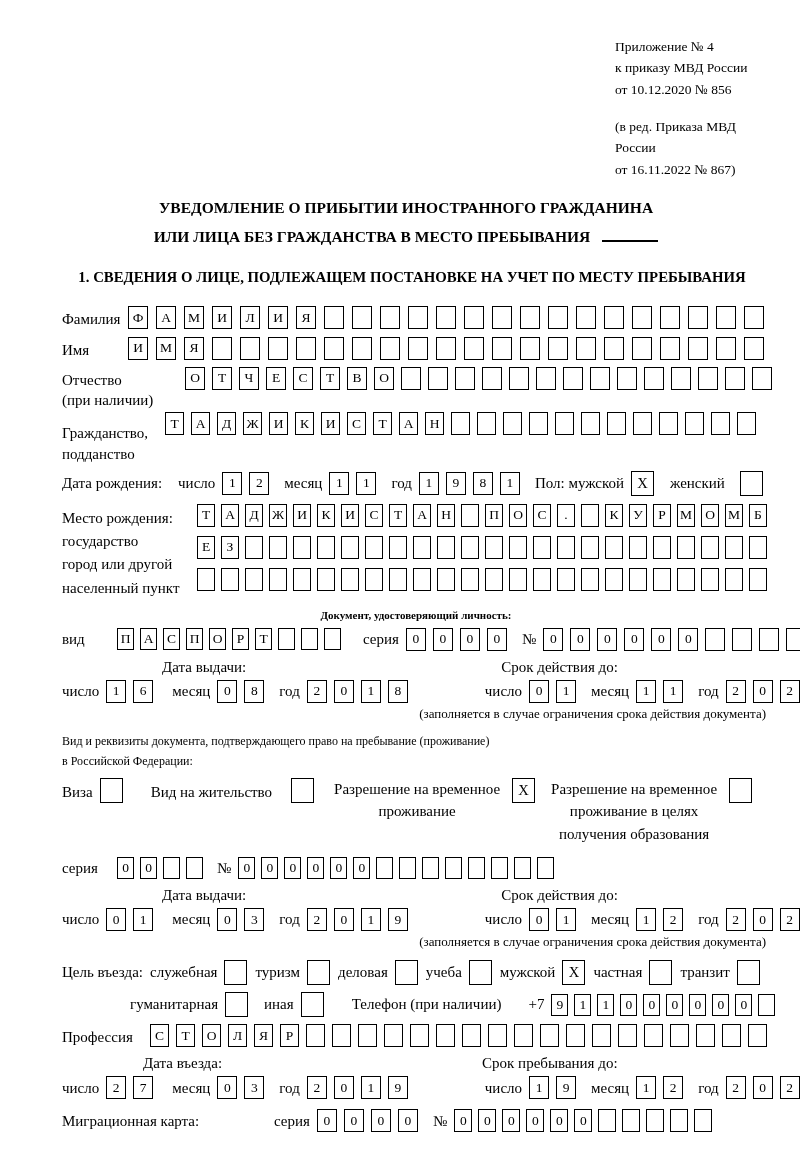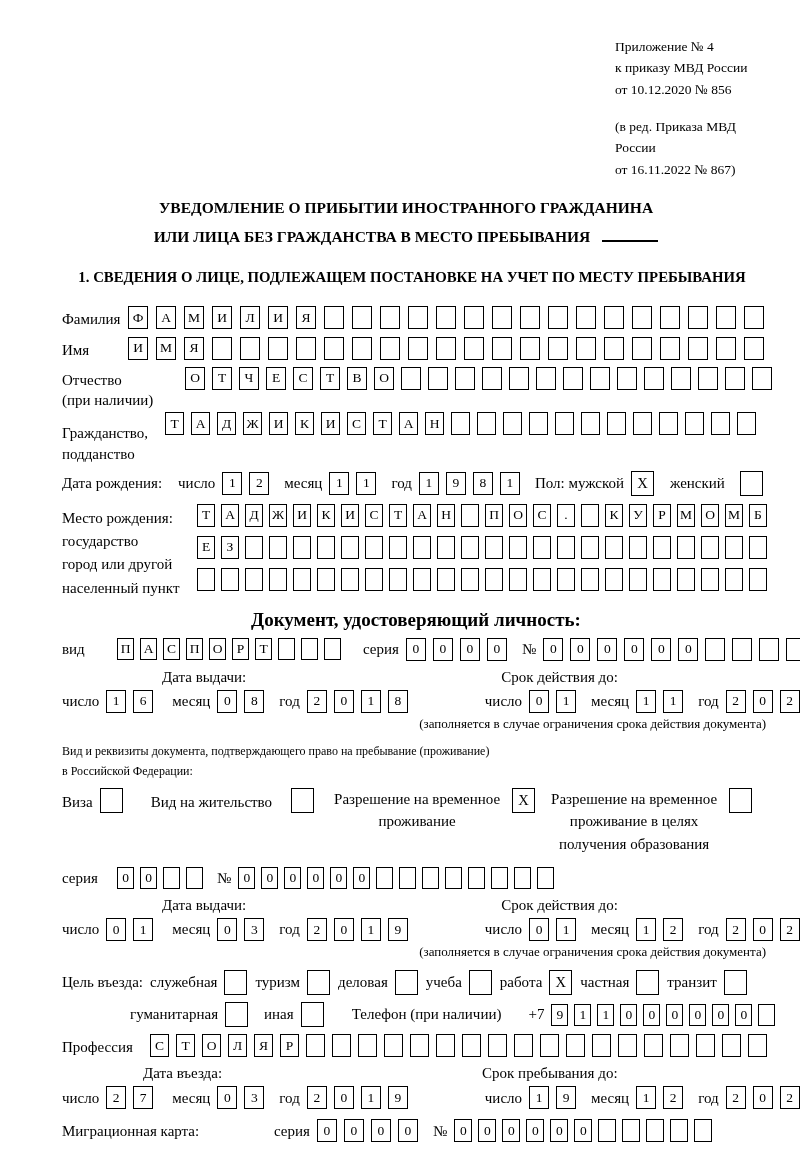--- a/index.html
+++ b/index.html
@@ -22,21 +22,21 @@
   .cells{ display:flex; flex:none; }
   .cell{ width:20px; height:23px; border:1.6px solid #000; margin-right:8px;
          display:flex; align-items:center; justify-content:center; font-size:13.5px; flex:none; }
   .p27 .cell{ margin-right:7px; }
   .p26 .cell{ width:19px; margin-right:7px; }
   .p24 .cell{ width:18px; margin-right:6px; }
   .p23 .cell{ width:17px; height:22px; margin-right:6px; }
   .cb{ width:23px; height:25px; border:1.6px solid #000; display:inline-flex; flex:none;
        align-items:center; justify-content:center; font-size:14.5px; }
   .stack > .cells{ margin-bottom:9px; }
-  .center-b{ text-align:center; font-weight:bold; font-size:19px; margin-top:9px; }
+  .center-b{ text-align:center; font-weight:bold; font-size:11px; margin-top:9px; }
   .two-col-lbl{ display:flex; font-size:15px; margin-top:8px; }
   .note{ text-align:right; font-size:13px; margin-top:3px; padding-right:4px; }
   .para{ font-size:12px; margin-top:9px; line-height:1.7; }
   .optlines{ font-size:15px; text-align:center; line-height:1.5; flex:none; }
   .ml8{margin-left:8px;} .ml12{margin-left:12px;} .ml16{margin-left:16px;} .ml20{margin-left:20px;}
   .ml28{margin-left:28px;} .ml40{margin-left:40px;} .ml70{margin-left:70px;}
   .opt-gap{ margin-top:12px; }
 </style>
 </head>
 <body>
@@ -471,21 +471,21 @@
   <div class="row vc" style="margin-top:10px;">
     <span class="t">Цель въезда:</span>
     <span class="t">служебная</span>
     <span class="cb"></span>
     <span class="t ml8">туризм</span>
     <span class="cb"></span>
     <span class="t ml8">деловая</span>
     <span class="cb"></span>
     <span class="t ml8">учеба</span>
     <span class="cb"></span>
-    <span class="t ml8">работа</span>
+    <span class="t ml8">мужской</span>
     <span class="cb">X</span>
     <span class="t ml8">частная</span>
     <span class="cb"></span>
     <span class="t ml8">транзит</span>
     <span class="cb"></span>
   </div>
 
   <div class="row vc">
     <span class="t" style="margin-left:68px;">гуманитарная</span>
     <span class="cb"></span>

